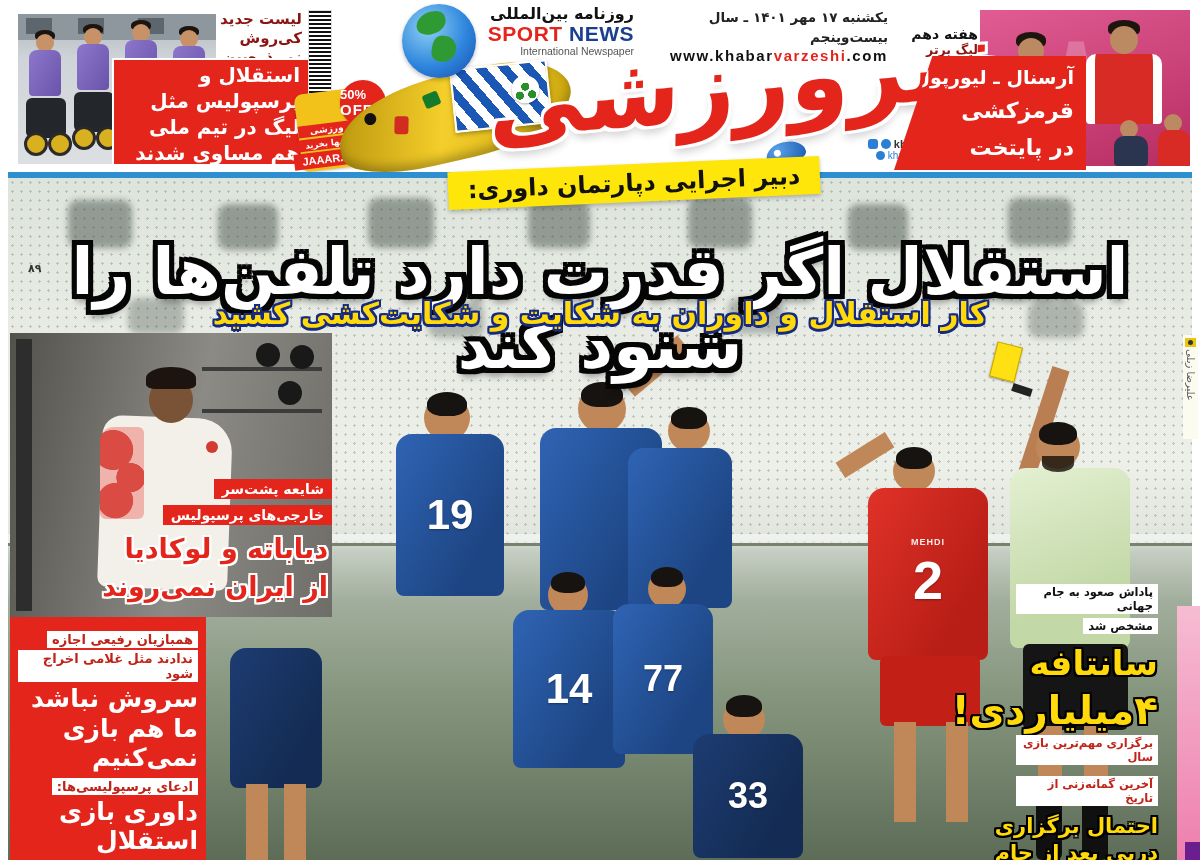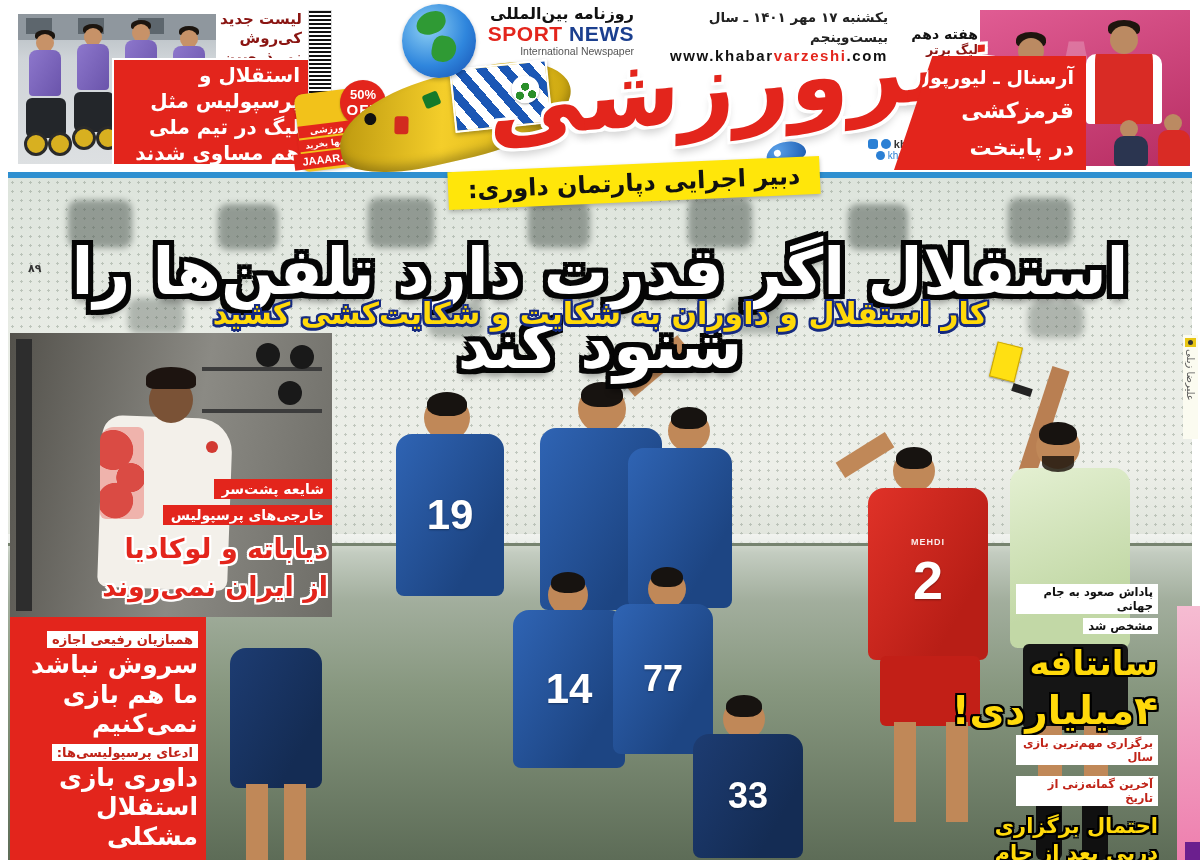--- a/index.html
+++ b/index.html
@@ -32,21 +32,21 @@
   .r-bike{position:absolute;left:4px;top:70px;width:40px;height:40px;background:#23262a;border-radius:6px;}
   .r-wheel{position:absolute;width:18px;height:18px;border-radius:50%;background:#d8b020;border:3px solid #2a2a2a;top:104px;}
   .ml-red{left:104px;top:50px;width:198px;height:108px;background:#e3251c;border:2px solid #fff;color:#fff;
           font-weight:bold;font-size:20px;line-height:1.3;text-align:right;padding:2px 8px 0 0;box-sizing:border-box;}
 
   
   .barcode{left:308px;top:10px;width:22px;height:86px;background:repeating-linear-gradient(180deg,#111 0 2px,#fff 2px 4px);border:1px solid #e0e0e0;}
   .jaaar{left:296px;top:86px;width:88px;height:84px;}
   .j-tag{position:absolute;inset:4px 6px 2px 2px;background:#f2c21a;border-radius:8px;transform:rotate(-7deg);box-shadow:0 1px 3px rgba(0,0,0,.25);}
   .j-circ{position:absolute;right:-2px;top:-6px;width:46px;height:46px;border-radius:50%;background:#e3251c;color:#fff;
-          display:flex;flex-direction:column;align-items:center;justify-content:center;font-weight:bold;line-height:1.05;box-shadow:0 1px 2px rgba(0,0,0,.3);}
+          display:flex;flex-direction:column;align-items:flex-start;justify-content:center;font-weight:bold;line-height:1.05;box-shadow:0 1px 2px rgba(0,0,0,.3);}
   .j-circ .d1{font-size:13px;}.j-circ .d2{font-size:15px;letter-spacing:1px;}
   .j-r{position:absolute;left:2px;right:10px;background:#e3251c;color:#fff;font-weight:bold;text-align:center;transform:rotate(-7deg);padding:1px 2px;}
   .j-site{position:absolute;left:-2px;bottom:4px;right:10px;background:#e3251c;color:#fff;font-weight:bold;font-size:11px;text-align:center;transform:rotate(-7deg);padding:2px;}
 
   
   .sportnews{left:390px;top:0;width:244px;height:70px;z-index:3;}
   .globe{position:absolute;left:12px;top:4px;width:74px;height:74px;border-radius:50%;
          background:radial-gradient(circle at 35% 32%,#8ed0f4,#2f86dd 55%,#1d5fbe 85%);box-shadow:0 2px 4px rgba(0,0,0,.25);}
   .land{position:absolute;background:#2f9a34;}
   .l1{left:14px;top:8px;width:30px;height:22px;border-radius:60% 40% 55% 45%;transform:rotate(-15deg);}
@@ -437,20 +437,21 @@
       <div class="g-sleeve"></div>
       <div class="g-logo"></div>
       <div class="i-k fa" style="top:146px">شایعه پشت‌سر</div>
       <div class="i-k fa" style="top:172px">خارجی‌های پرسپولیس</div>
       <div class="i-h fa ow" style="top:200px">دیاباته و لوکادیا</div>
       <div class="i-h fa ow" style="top:238px">از ایران نمی‌روند</div>
     </aside>
 
     <aside class="abs leftcol">
       <div><span class="lc-k">همبازیان رفیعی اجازه</span></div>
+      <div><span class="lc-k">ندادند مثل غلامی اخراج شود</span></div>
       <div class="lc-h">سروش نباشد</div>
       <div class="lc-h">ما هم بازی</div>
       <div class="lc-h">نمی‌کنیم</div>
       <div style="margin-top:3px"><span class="lc-k">ادعای پرسپولیسی‌ها:</span></div>
       <div class="lc-h">داوری بازی</div>
       <div class="lc-h">استقلال مشکلی</div>
 
     </aside>
 
     <aside class="abs rightcol">

